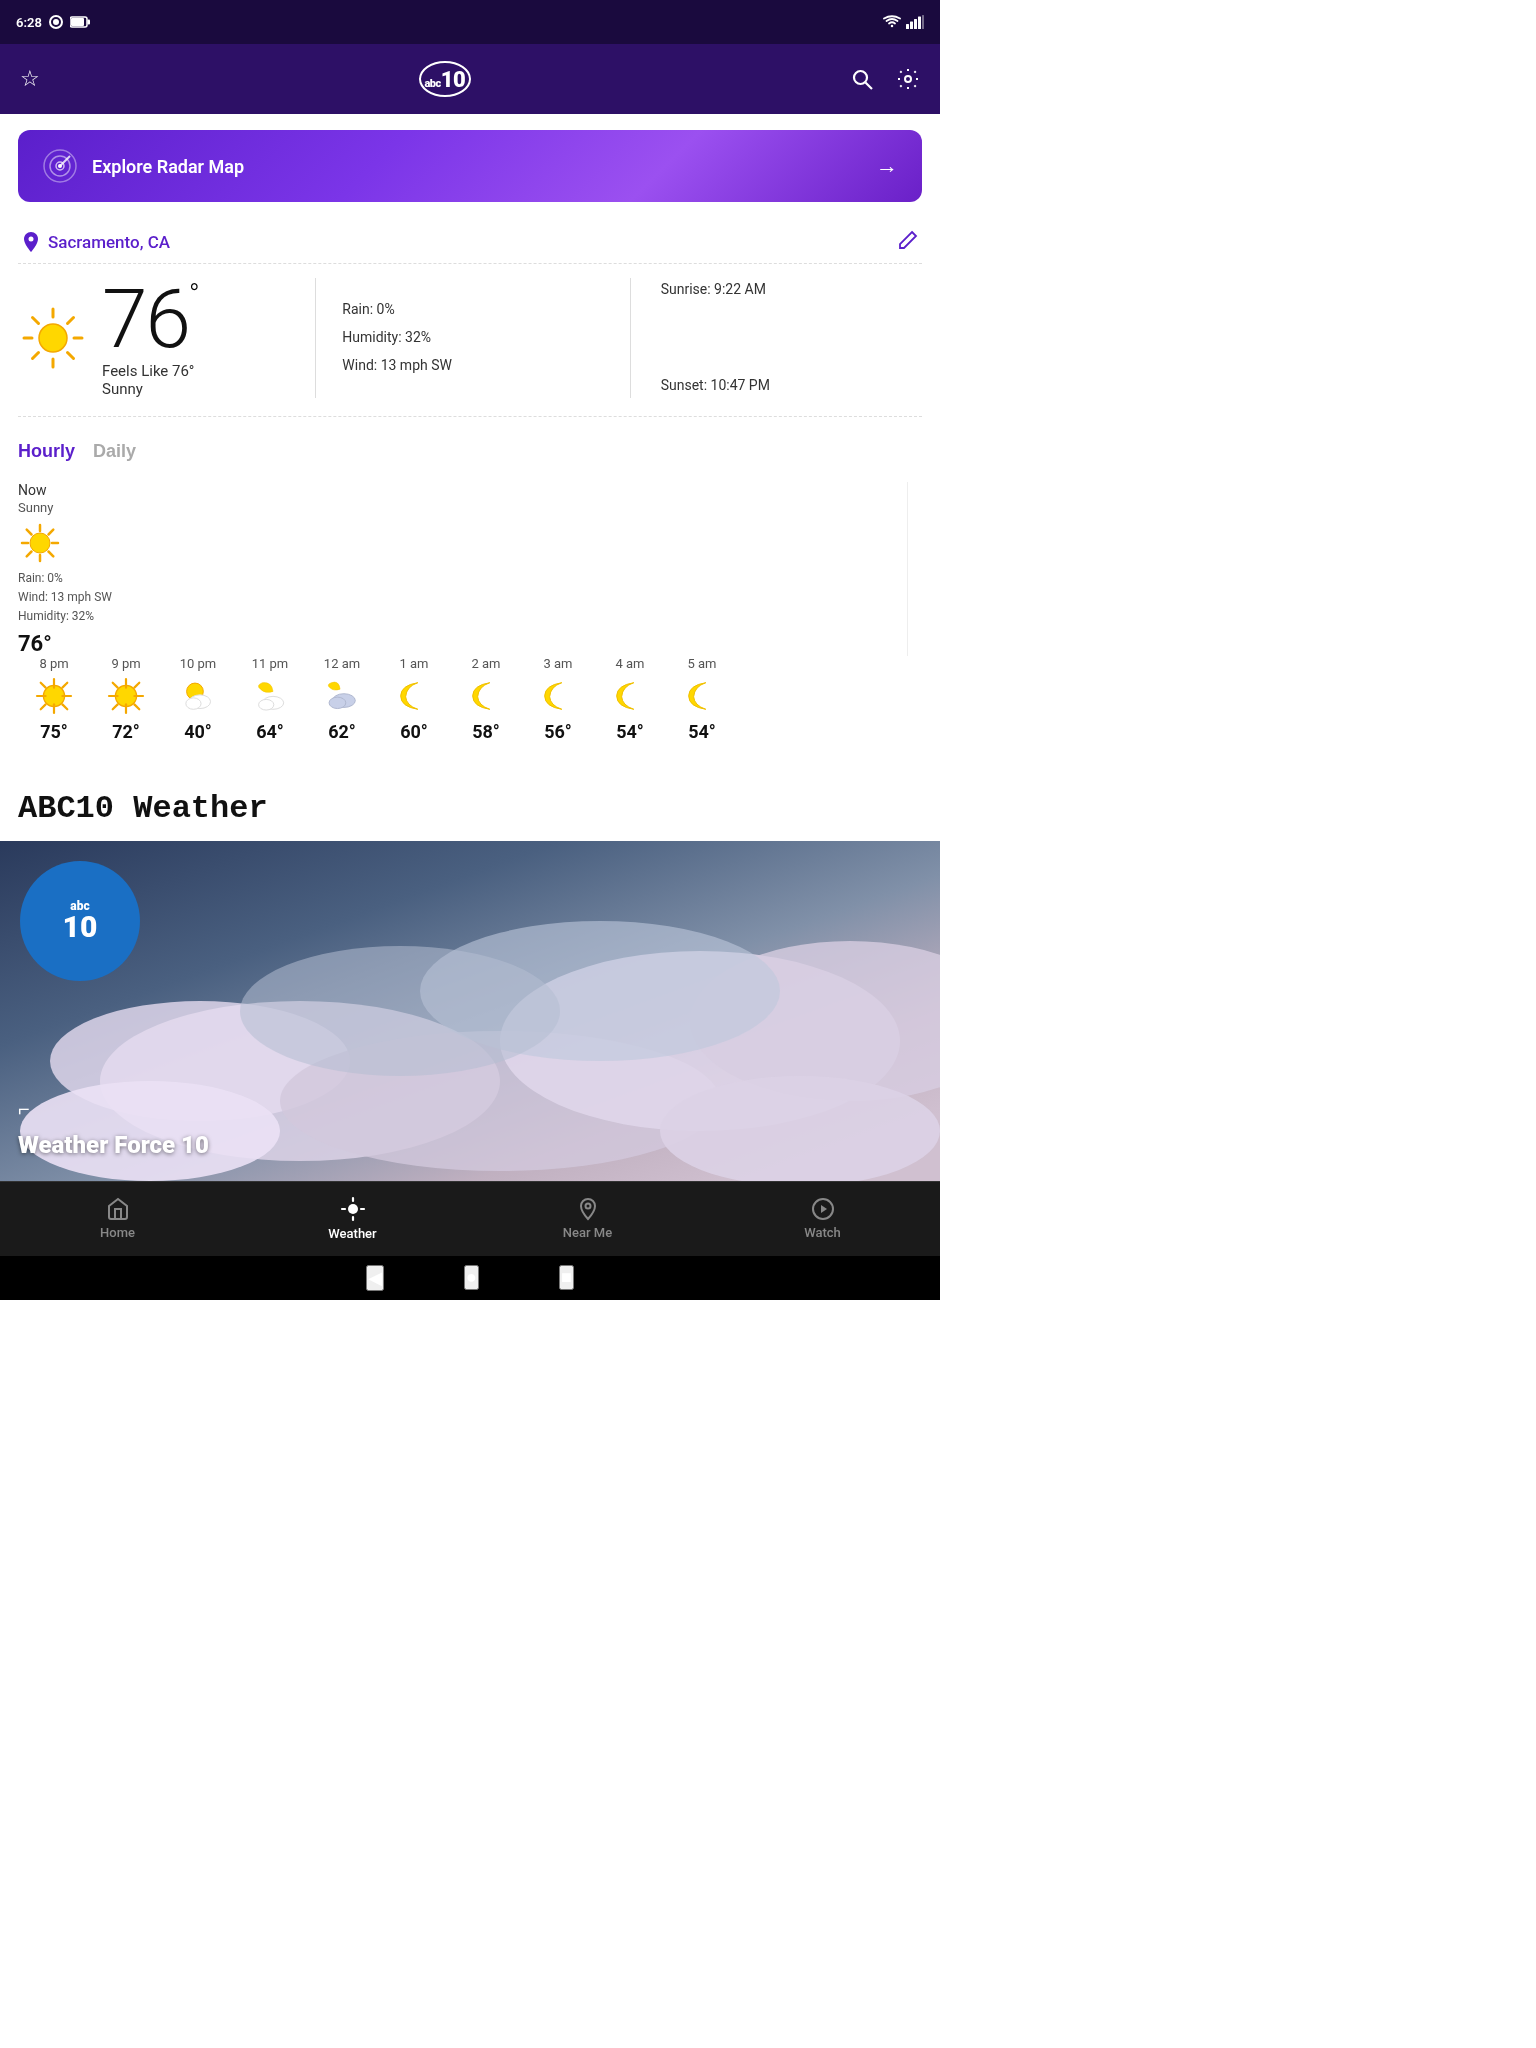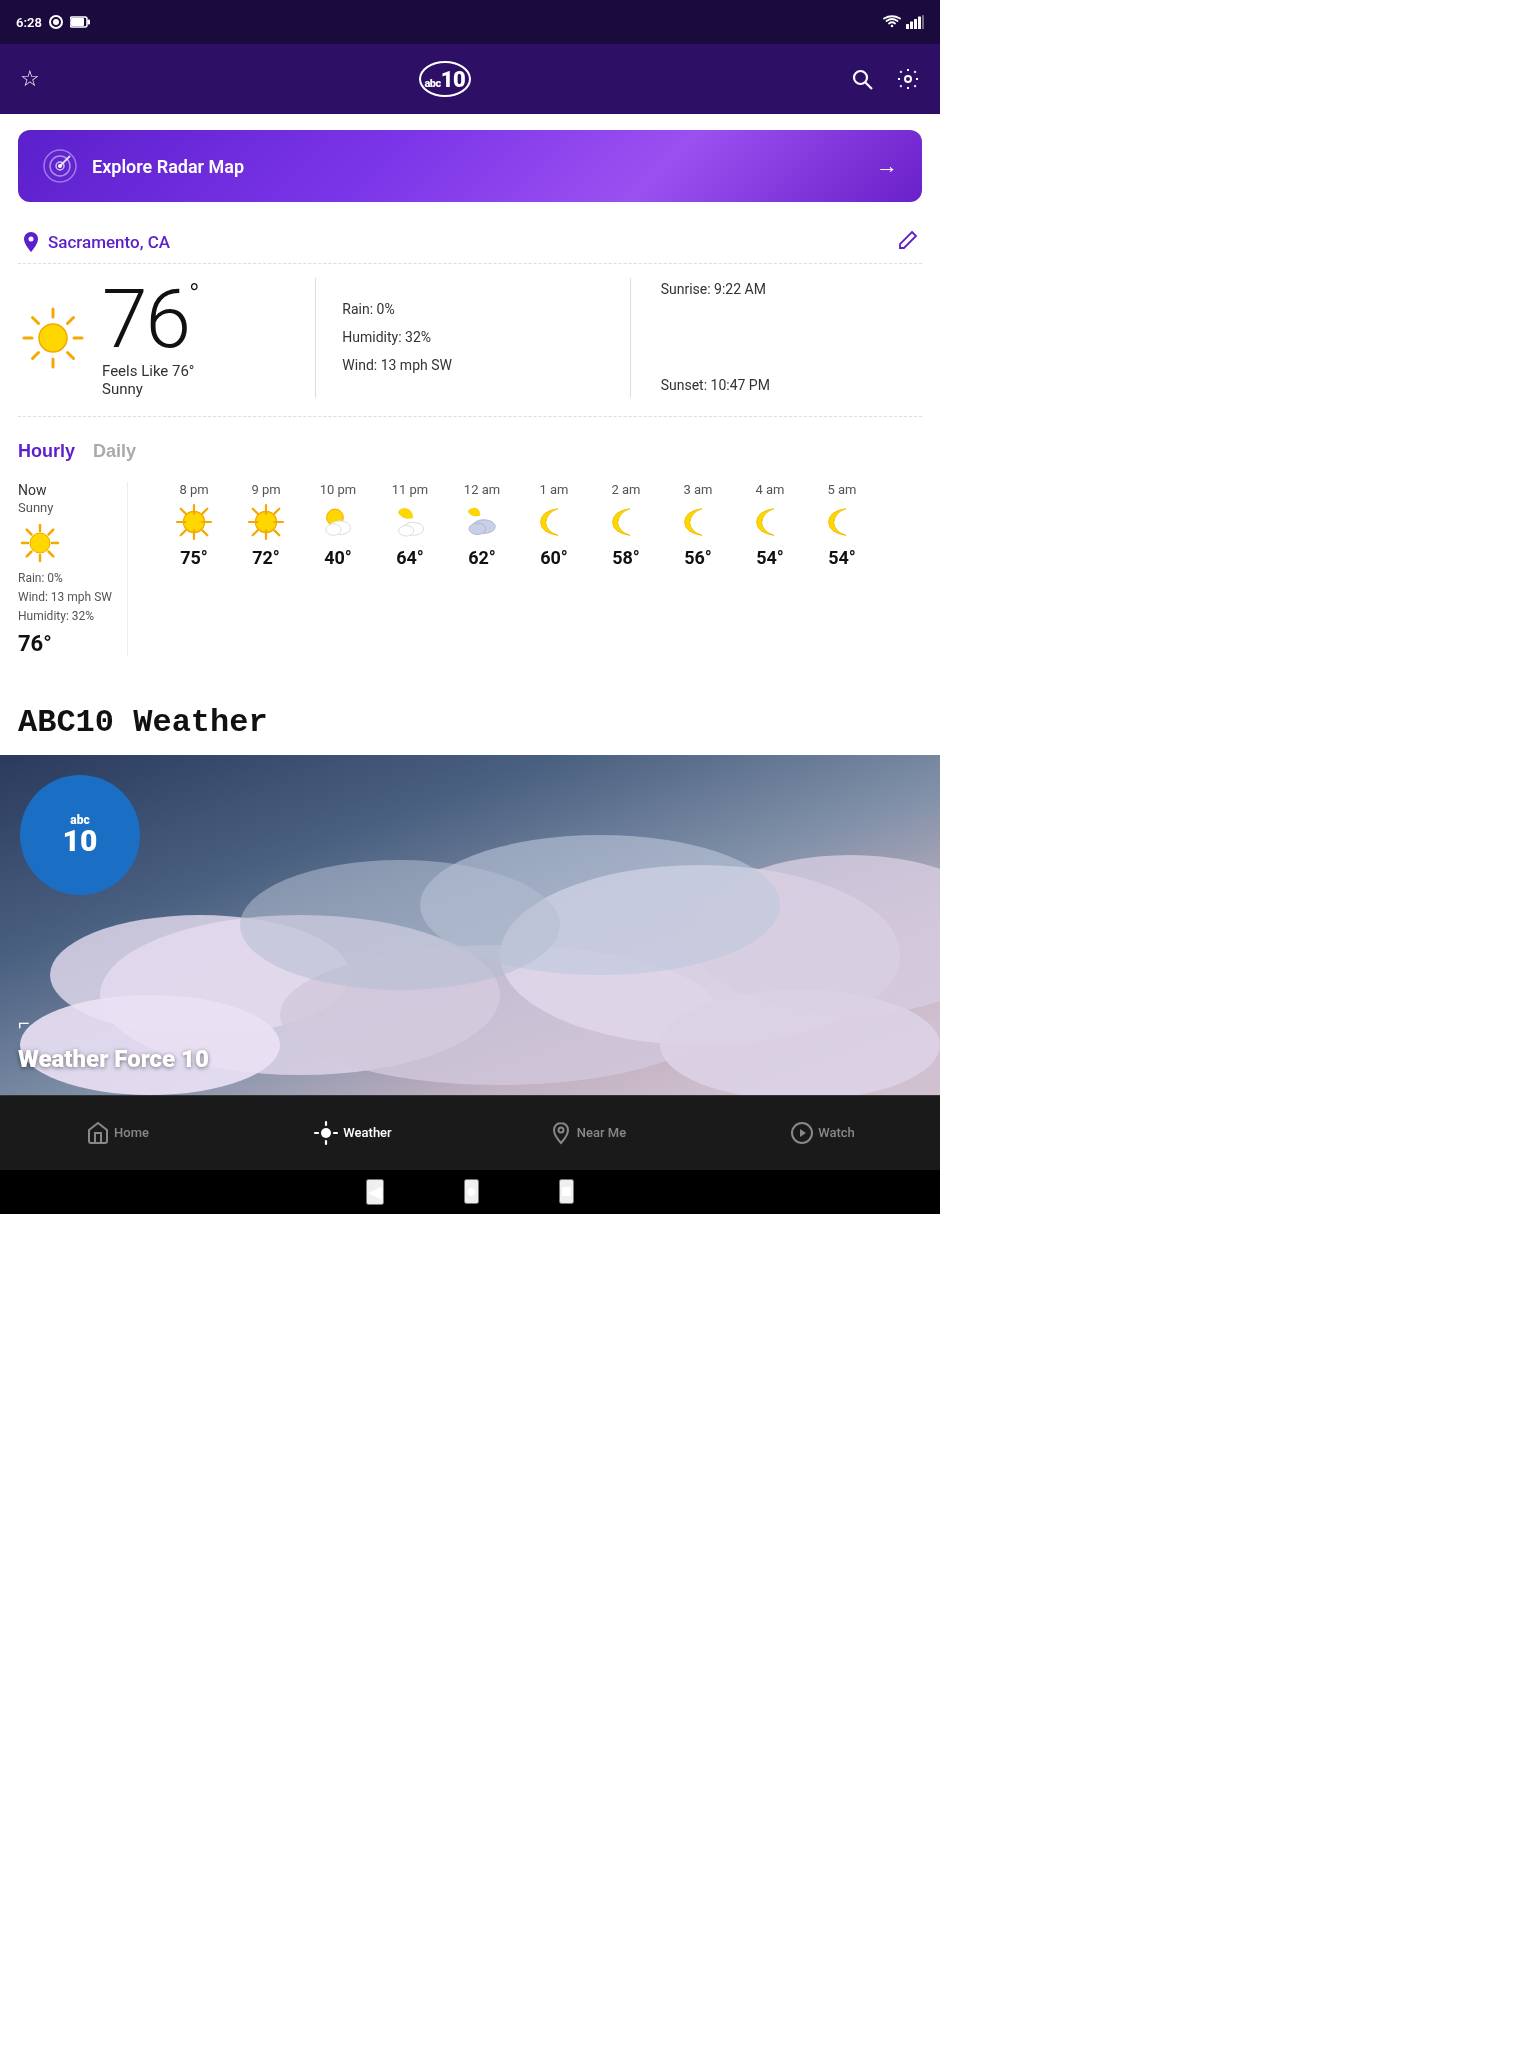--- a/index.html
+++ b/index.html
@@ -201,24 +201,25 @@
       font-weight: 700;
       cursor: pointer;
       padding: 4px 0;
       color: #aaa;
     }
     .tab-btn.active { color: #5b1fcb; }
 
     
     .hourly-scroll {
       display: flex;
-      gap: 16px;
+      gap: 0;
       overflow-x: auto;
       scrollbar-width: none;
       padding-bottom: 8px;
+      flex-direction: column;
     }
     .hourly-scroll::-webkit-scrollbar { display: none; }
     .hourly-now {
       display: flex;
       flex-direction: column;
       min-width: 110px;
       border-right: 1px solid #eee;
       padding-right: 14px;
       margin-right: 14px;
     }
@@ -311,21 +312,21 @@
       background: #1a1a1a;
       display: flex;
       align-items: stretch;
       justify-content: space-around;
       height: 75px;
       border-top: 1px solid #333;
     }
     .bottom-nav-item {
       flex: 1;
       display: flex;
-      flex-direction: row;
+      flex-direction: column;
       align-items: center;
       justify-content: center;
       gap: 4px;
       cursor: pointer;
       color: #888;
     }
     .bottom-nav-item.active { color: white; }
     .bottom-nav-label { font-size: 13px; font-weight: 500; }
 
     

